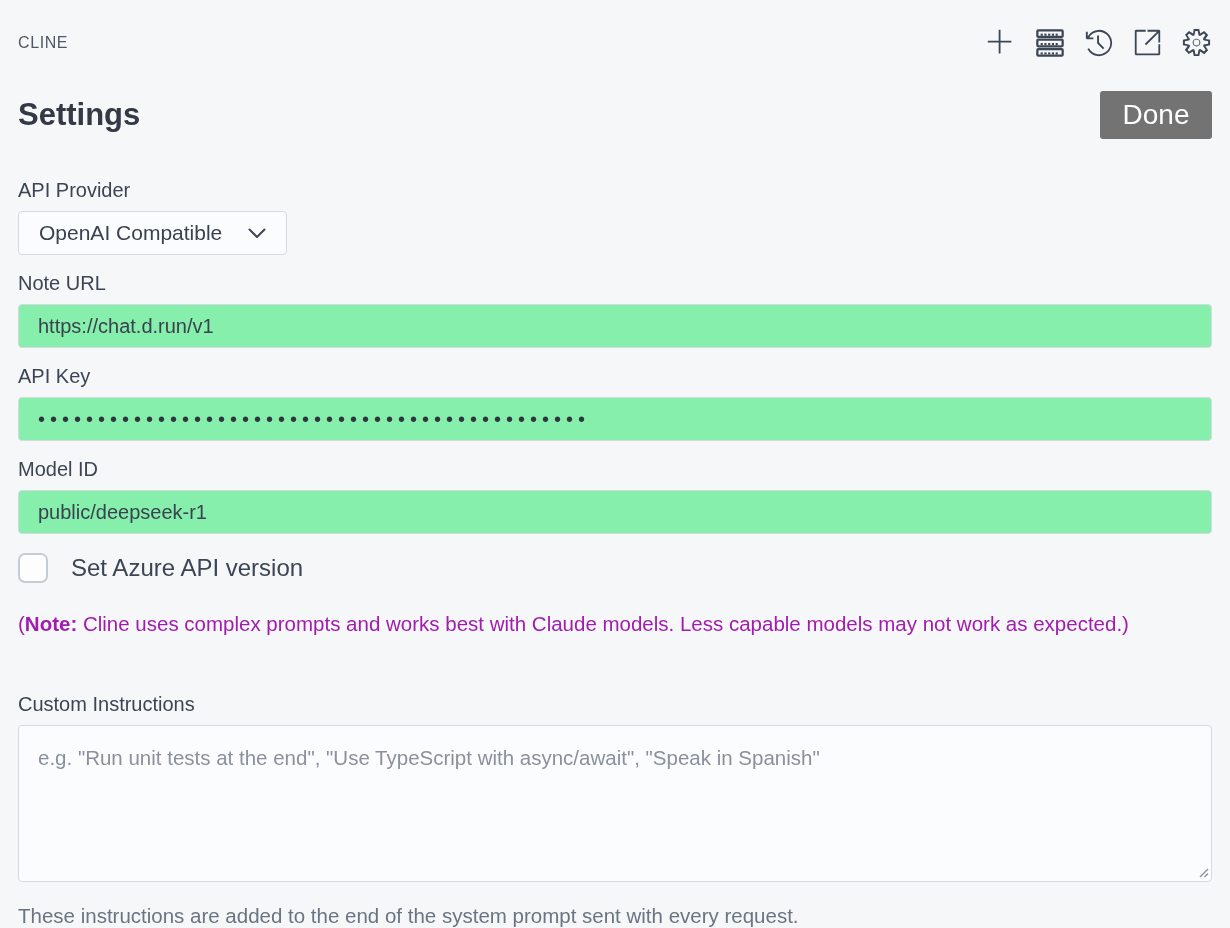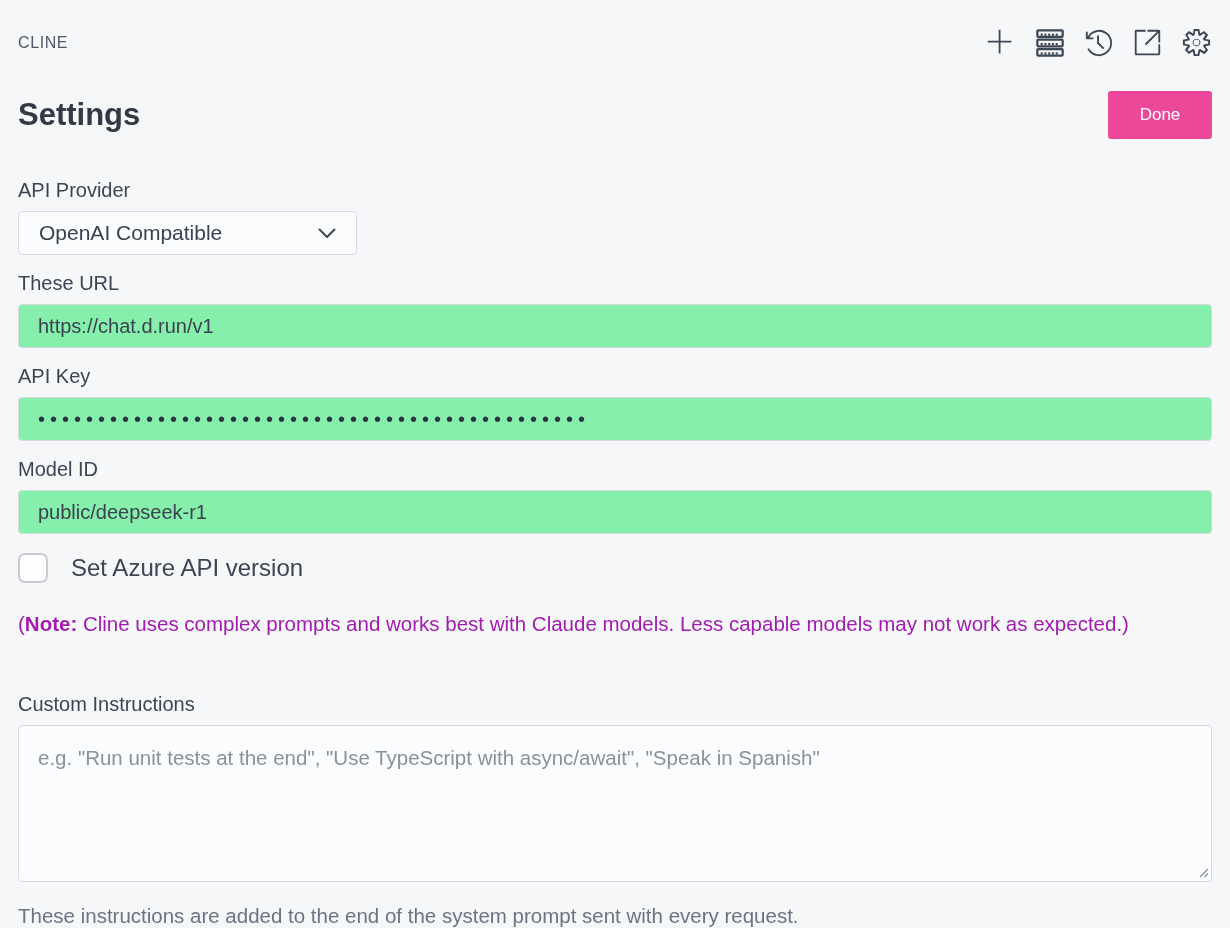--- a/index.html
+++ b/index.html
@@ -27,31 +27,31 @@
   }
   .icon-btn svg { display: block; }
 
   
   .settings-row {
     display: flex; justify-content: space-between; align-items: center;
     margin-top: 33px;
   }
   .settings-title { font-size: 31px; font-weight: 700; color: #333a46; }
   .done-btn {
-    background: #ec4899; color: #ffffff; border: none; border-radius: 3px;
-    font-size: 17px; font-family: "Liberation Sans", sans-serif;
-    width: 104px; height: 48px; cursor: pointer;
+    background: #737373; color: #ffffff; border: none; border-radius: 3px;
+    font-size: 28px; font-family: "Liberation Sans", sans-serif;
+    width: 112px; height: 48px; cursor: pointer;
   }
 
   
   .field-label { font-size: 20px; color: #3c4553; margin-top: 17px; margin-bottom: 9px; }
   .first-label { margin-top: 40px; }
 
   .select-box {
-    width: 339px; height: 44px; background: #fbfcfd;
+    width: 269px; height: 44px; background: #fbfcfd;
     border: 1px solid #d6dae0; border-radius: 4px;
     display: flex; align-items: center; justify-content: space-between;
     padding: 0 20px; cursor: pointer;
   }
   .select-box .select-value { font-size: 21px; color: #3a4250; }
 
   .text-input {
     width: 100%; height: 44px; background: #86efac;
     border: 1px solid #d6dae0; border-radius: 4px;
     padding: 0 19px; font-size: 20px; color: #3a4250;
@@ -152,21 +152,21 @@
   </div>
 
   <div class="field-label first-label">API Provider</div>
   <div class="select-box">
     <span class="select-value">OpenAI Compatible</span>
     <svg width="18" height="11" viewBox="0 0 18 11" fill="none">
       <path d="M1.5 1.5 L9 9 L16.5 1.5" stroke="#3d4654" stroke-width="2" stroke-linecap="round" stroke-linejoin="round"></path>
     </svg>
   </div>
 
-  <div class="field-label">These URL</div>
+  <div class="field-label">Note URL</div>
   <input class="text-input" type="text" value="https://chat.d.run/v1" style="">
 
   <div class="field-label">API Key</div>
   <input class="text-input masked" type="text" value="••••••••••••••••••••••••••••••••••••••••••••••" style="">
 
   <div class="field-label">Model ID</div>
   <input class="text-input" type="text" value="public/deepseek-r1" style="">
 
   <div class="checkbox-row">
     <div class="checkbox"></div>

